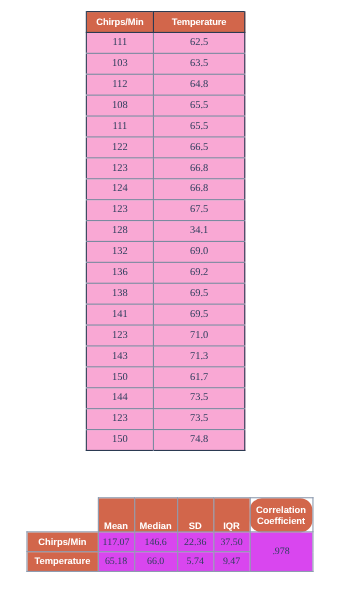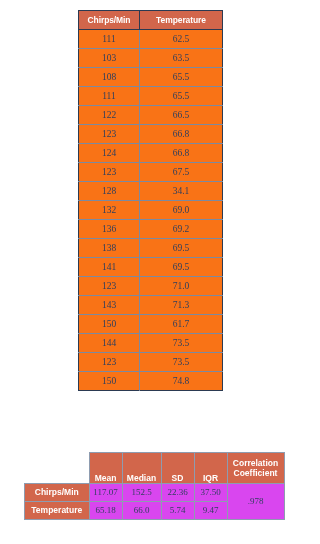--- a/index.html
+++ b/index.html
@@ -40,21 +40,21 @@
     height: 18px;
     line-height: 18px;
     padding: 0;
     text-align: center;
     border: 1px solid #2b3a52;
     border-top: none;
   }
   #data-table th.col-a { width: 60px; }
   #data-table th.col-b { width: 82px; }
   #data-table td {
-    background: #f97316;
+    background: #f9a8d4;
     color: #2f3f5e;
     font-family: "Liberation Serif", "DejaVu Serif", serif;
     font-size: 9.5px;
     height: 18px;
     line-height: 18px;
     padding: 0;
     text-align: center;
     border-top: 1px solid #7b8aa0;
     border-bottom: 1px solid #7b8aa0;
     border-left: 1px solid #7b8aa0;
@@ -95,20 +95,21 @@
     vertical-align: bottom;
     border: 1px solid #8e9cb0;
     height: 30px;
     padding-bottom: 3px;
   }
   .st-hd.corr {
     vertical-align: middle;
     padding-bottom: 0;
     line-height: 10px;
     width: 56px;
+    border-radius: 11px;
   }
   .st-rowlbl {
     background: #d2664b;
     color: #ffffff;
     font-family: "Liberation Sans", "DejaVu Sans", sans-serif;
     font-weight: bold;
     font-size: 8.5px;
     text-align: center;
     border: 1px solid #8e9cb0;
     height: 17px;
@@ -145,20 +146,24 @@
       </tr>
     </thead>
     <tbody id="data-table-body">
         <tr>
           <td>111</td>
           <td>62.5</td>
         </tr>
         <tr>
           <td>103</td>
           <td>63.5</td>
+        </tr>
+        <tr>
+          <td>112</td>
+          <td>64.8</td>
         </tr>
         <tr>
           <td>108</td>
           <td>65.5</td>
         </tr>
         <tr>
           <td>111</td>
           <td>65.5</td>
         </tr>
         <tr>
@@ -235,21 +240,21 @@
         <td class="st-hd w-sd">SD</td>
         <td class="st-hd w-iqr">IQR</td>
         <td class="st-hd corr" rowspan="1">
           <div>Correlation</div>
           <div>Coefficient</div>
         </td>
       </tr>
       <tr>
         <td class="st-rowlbl">Chirps/Min</td>
         <td class="st-val">117.07</td>
-        <td class="st-val">152.5</td>
+        <td class="st-val">146.6</td>
         <td class="st-val">22.36</td>
         <td class="st-val">37.50</td>
         <td class="st-val corrval" rowspan="2">.978</td>
       </tr>
       <tr>
         <td class="st-rowlbl">Temperature</td>
         <td class="st-val">65.18</td>
         <td class="st-val">66.0</td>
         <td class="st-val">5.74</td>
         <td class="st-val">9.47</td>

